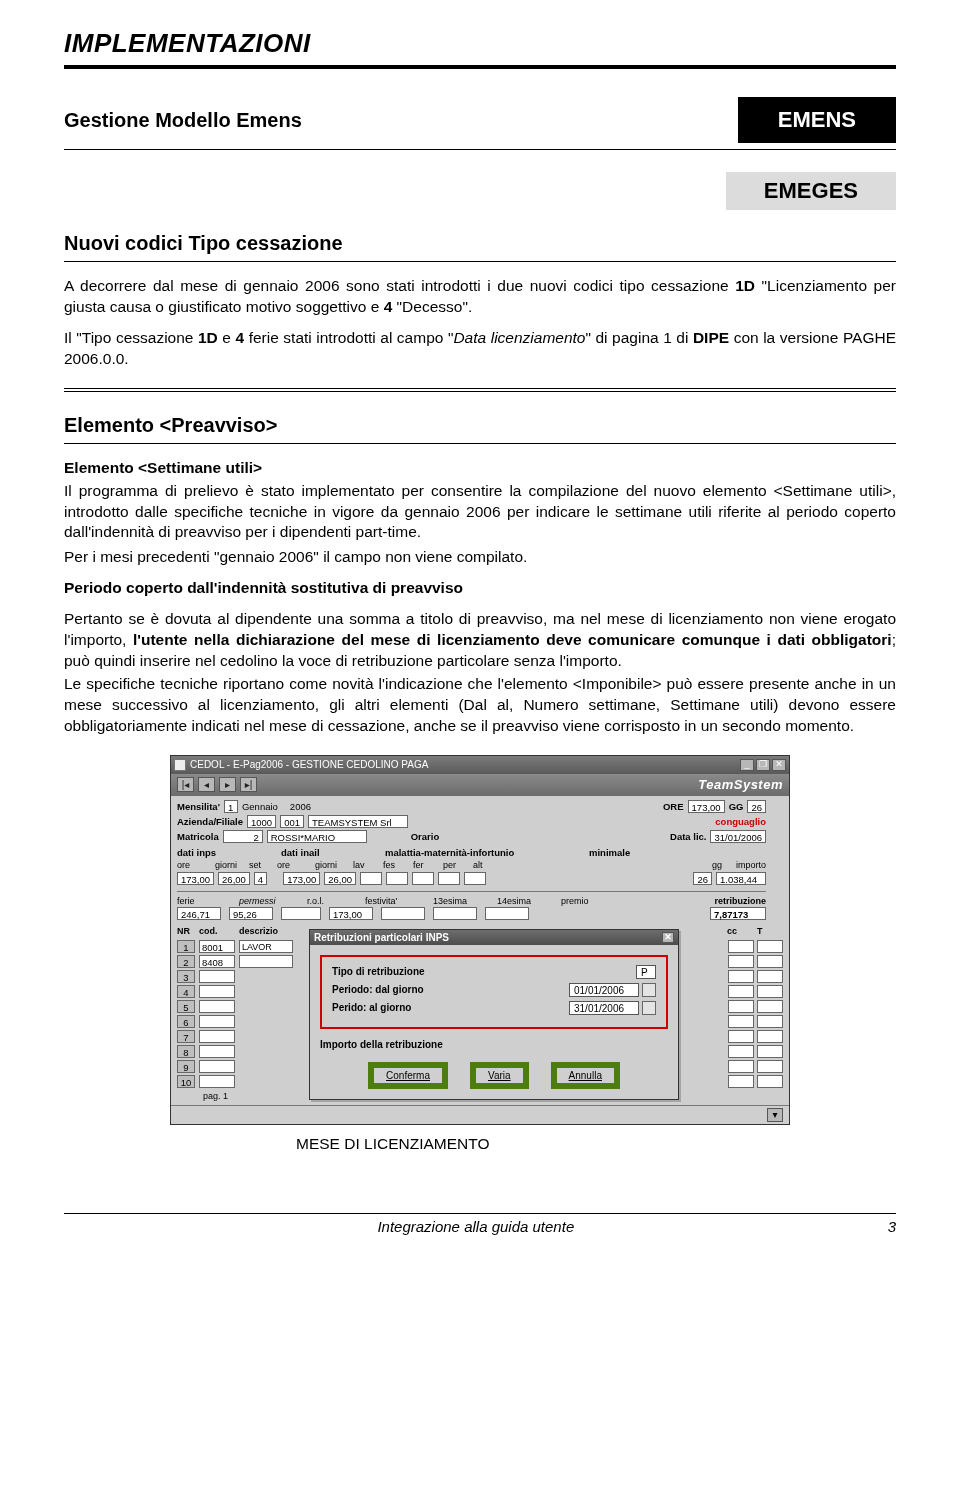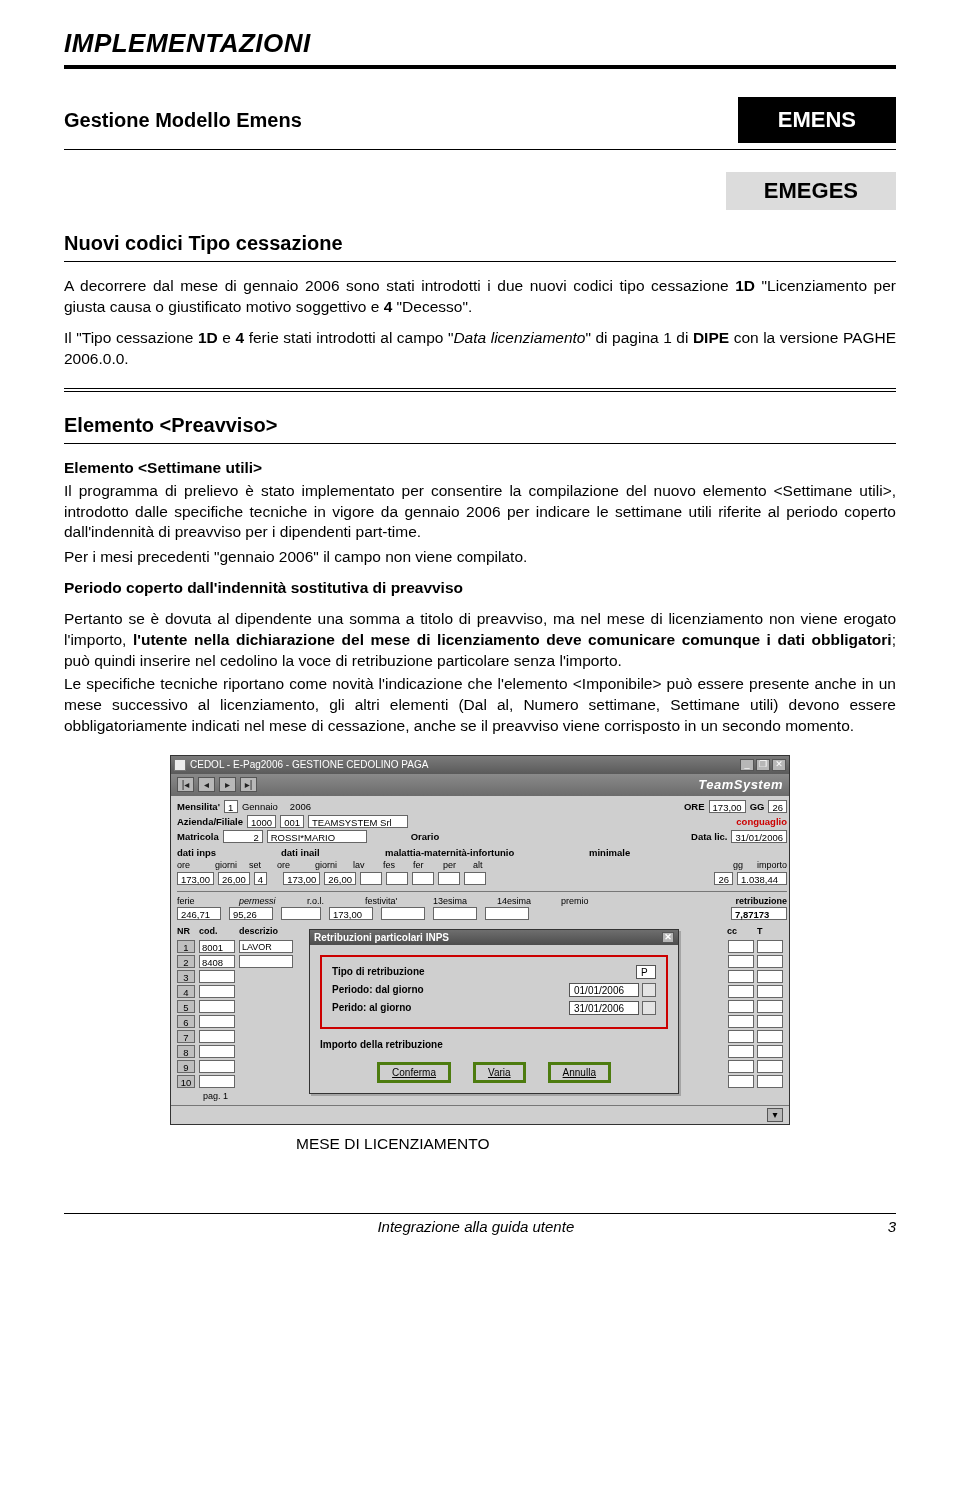--- a/index.html
+++ b/index.html
@@ -61,21 +61,21 @@
   .winbtn { width:14px; height:12px; background:#b7b7b7; border:1px solid #555; display:flex; align-items:center; justify-content:center; font-size:9px; line-height:1; }
   .toolbar2 {
     background: linear-gradient(#8a8a8a,#6b6b6b);
     height:22px;
     display:flex; align-items:center; justify-content:space-between;
     padding:0 6px;
   }
   .navbtns { display:flex; gap:4px; }
   .navbtn { width:17px; height:15px; background:#b8b8b8; border:1px solid #555; display:flex; align-items:center; justify-content:center; font-size:10px; color:#222; }
   .brandbox { color:#fff; font-style:italic; font-weight:bold; font-size:13px; letter-spacing:0.5px; }
-  .form-area { padding: 4px 2px 2px 6px; background:#cfcfcf; }
+  .form-area { padding: 4px 23px 2px 6px; background:#cfcfcf; }
   .form-row { display:flex; align-items:center; gap:4px; margin-bottom:2px; }
   .lbl { font-weight:bold; font-size:9.5px; }
   .val { background:#fff; border:1px solid #666; padding:0 3px; font-size:9.5px; min-width:20px; height:13px; line-height:13px; display:inline-block; }
   .val.wide { min-width:100px; }
   .val.small { min-width:14px; }
   .red { color:#c00; font-weight:bold; font-size:9.5px; }
   .mini { background:#fff; border:1px solid #666; font-size:9.5px; padding:0 3px; height:13px; line-height:13px; }
   .sep { border-top:1px solid #777; margin:6px 0 3px 0; }
   .bold-col { font-weight:bold; }
 
@@ -107,21 +107,21 @@
   }
   .dlg-body { padding:10px 10px 8px 10px; }
   .red-box { border:2px solid #c00; padding:8px 10px; margin-bottom:10px; }
   .dlg-row { display:flex; align-items:center; justify-content:space-between; margin-bottom:4px; font-size:10px; }
   .dlg-lbl { font-weight:bold; }
   .dlg-val { display:flex; align-items:center; gap:3px; }
   .dlg-input { background:#fff; border:1px solid #555; padding:0 4px; font-size:10px; height:14px; line-height:14px; min-width:70px; text-align:left; }
   .cal { width:14px;height:14px;background:#e4e4e4;border:1px solid #666;display:inline-block; }
   .dlg-imp { font-weight:bold; font-size:10px; margin-bottom:8px; }
   .dlg-btns { display:flex; gap:22px; justify-content:center; padding: 4px 0 2px 0; }
-  .dlg-btn { background:#cfcfcf; border:3px solid #4d7c0f; padding:2px 12px; font-size:10px; text-decoration:underline; }
+  .dlg-btn { background:#cfcfcf; border:6px solid #4d7c0f; padding:2px 12px; font-size:10px; text-decoration:underline; }
 
   .bottom-status { background:#cfcfcf; border-top:1px solid #777; padding:2px 6px; display:flex; justify-content:flex-end; }
   .dnarr { width:16px; height:14px; background:#b8b8b8; border:1px solid #555; display:flex; align-items:center; justify-content:center; font-size:10px; }
 
   .fig-caption { font-size:15.5px; margin: 4px 0 0 232px; }
 
   .footer-rule { border-top:1.5px solid #000; margin-top:60px; }
   .footer { display:flex; justify-content:space-between; font-size:15px; font-style:italic; padding-top:4px; }
 </style>
 </head>

